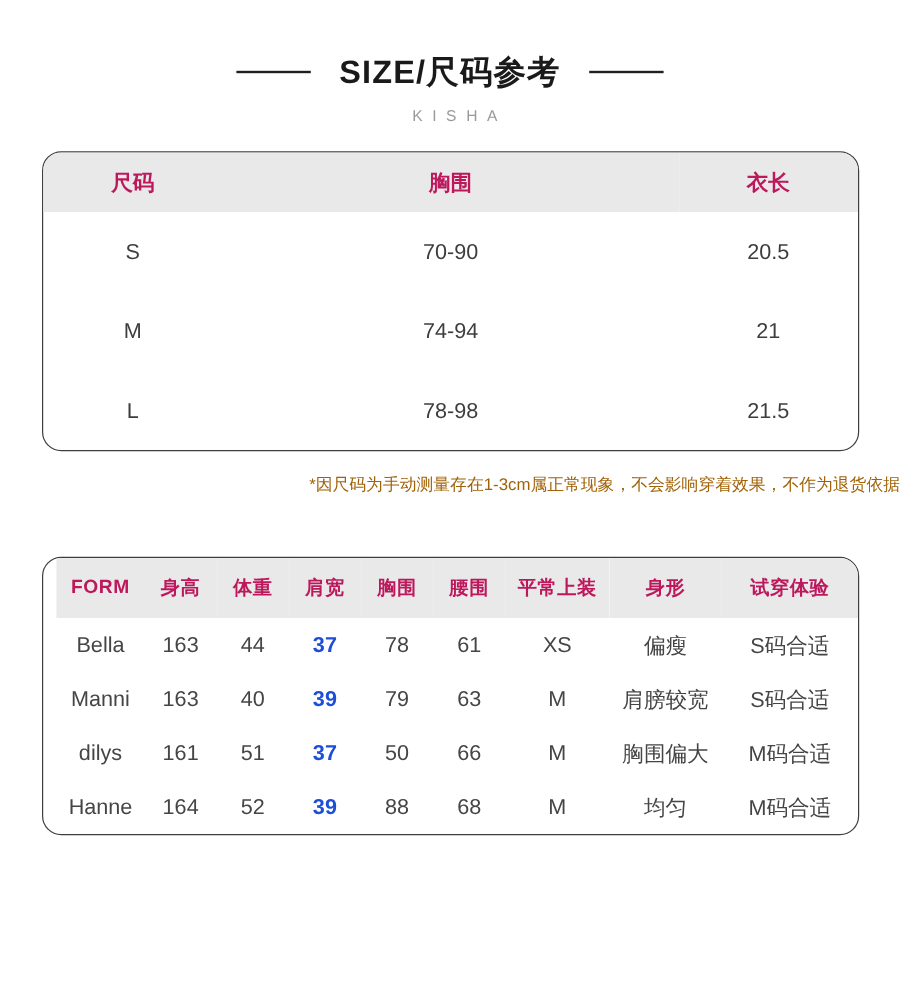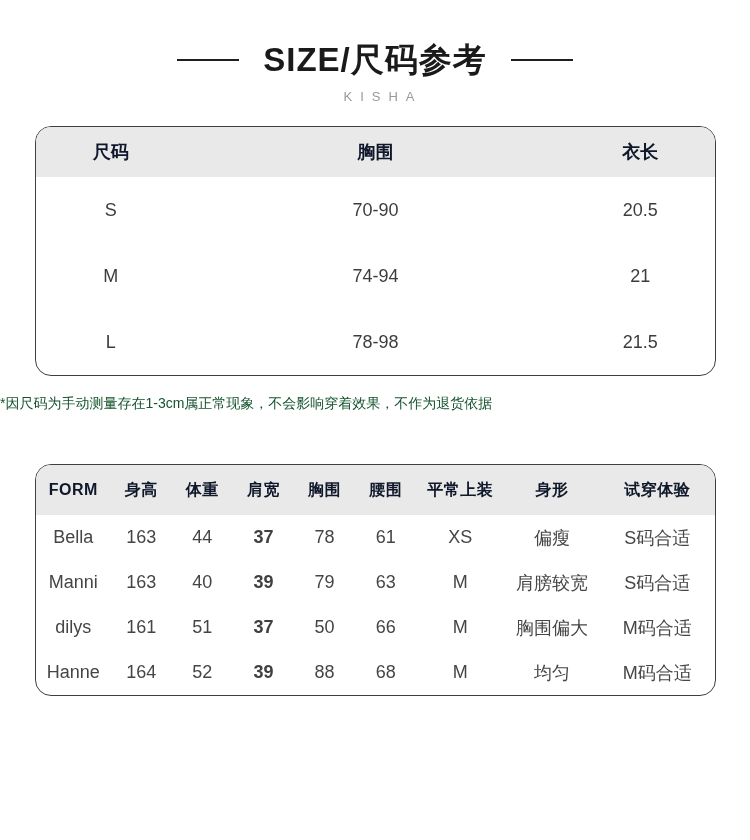--- a/index.html
+++ b/index.html
@@ -21,21 +21,21 @@
   
   .title-row{
     margin-top:44px;
     display:flex;align-items:center;justify-content:center;
   }
   .title-line{
     width:62px;height:2px;background:#1f1f1f;
     margin:0 24px;
   }
   .page-title{
-    font-size:33px;font-weight:700;letter-spacing:1px;
+    font-size:27px;font-weight:700;letter-spacing:1px;
     color:var(--title-color);
     margin:0;line-height:32px;
   }
   .brand{
     margin-top:13px;
     text-align:center;
     font-size:13px;letter-spacing:8px;
     padding-left:16px; 
     color:var(--brand-color);
     font-weight:400;
@@ -55,42 +55,42 @@
   }
   th,td{
     text-align:center;
     vertical-align:middle;
     padding:0;
     overflow:hidden;
     white-space:nowrap;
   }
   thead th{
     background:var(--header-bg);
-    color:#0f172a;
+    color:#be185d;
     font-weight:700;
   }
   
   .size-card{margin-top:22px;}
   .size-table thead th{height:50px;font-size:18px;}
   .size-table tbody td{height:66px;font-size:18px;color:#3d3d3d;}
   .size-table th:nth-child(1),.size-table td:nth-child(1){width:22%;}
   .size-table th:nth-child(2),.size-table td:nth-child(2){width:56%;}
   .size-table th:nth-child(3),.size-table td:nth-child(3){width:22%;}
   
   .footnote{
     margin-top:19px;
-    text-align:left;
+    text-align:right;
     font-size:14px;
-    color:#14532d;
-  }
-  
-  .fit-card{margin-top:51px;}
+    color:#a16207;
+  }
+  
+  .fit-card{margin-top:51px;padding-left:11px;}
   .fit-table thead th{height:50px;font-size:16px;letter-spacing:0.5px;}
   .fit-table tbody td{height:45px;font-size:18px;color:#454545;}
-  .fit-table tbody td:nth-child(4){font-weight:700;color:#404040;} 
+  .fit-table tbody td:nth-child(4){font-weight:700;color:#1d4ed8;} 
   .fit-table th:nth-child(1),.fit-table td:nth-child(1){width:11%;}
   .fit-table th:nth-child(2),.fit-table td:nth-child(2){width:9%;}
   .fit-table th:nth-child(3),.fit-table td:nth-child(3){width:9%;text-align:center;}
   .fit-table th:nth-child(4),.fit-table td:nth-child(4){width:9%;}
   .fit-table th:nth-child(5),.fit-table td:nth-child(5){width:9%;}
   .fit-table th:nth-child(6),.fit-table td:nth-child(6){width:9%;}
   .fit-table th:nth-child(7),.fit-table td:nth-child(7){width:13%;}
   .fit-table th:nth-child(8),.fit-table td:nth-child(8){width:14%;}
   .fit-table th:nth-child(9),.fit-table td:nth-child(9){width:17%;}
 </style>

